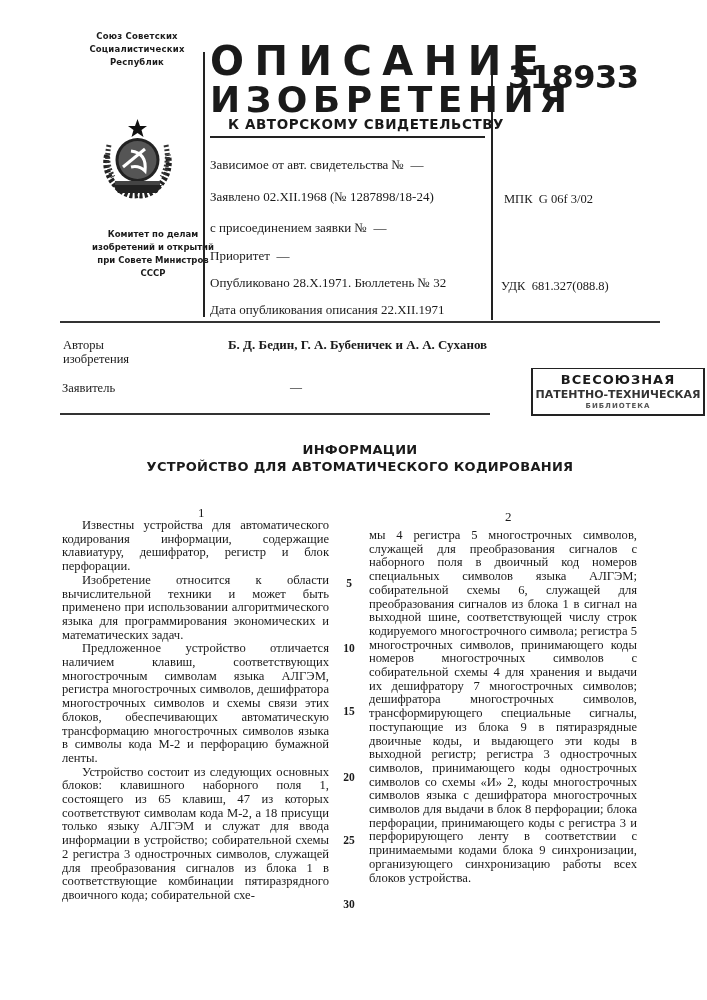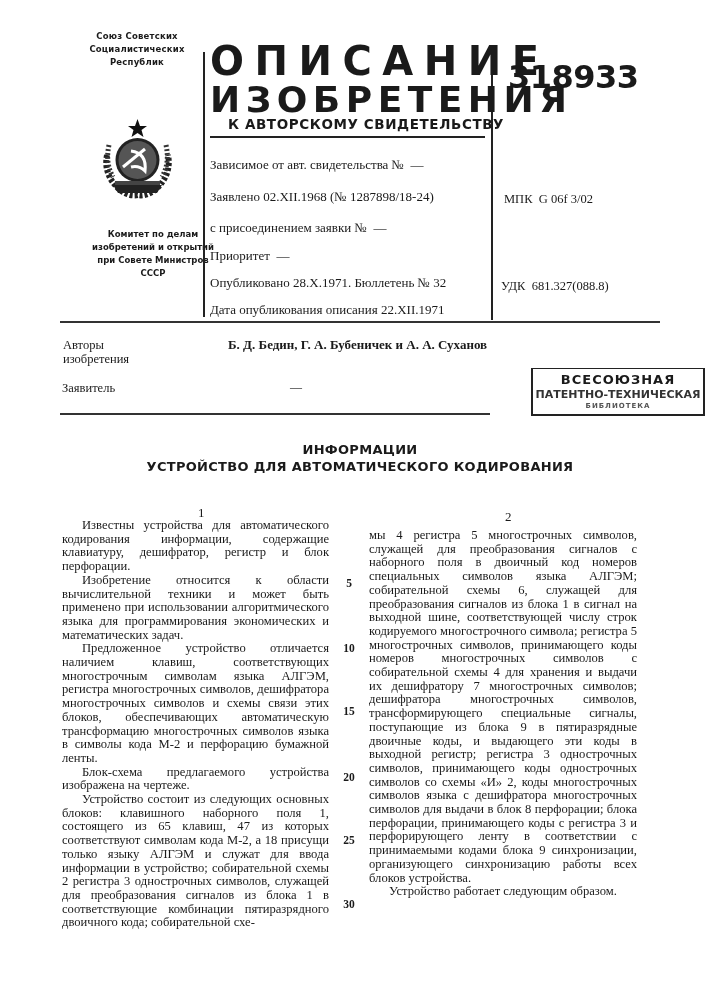--- a/index.html
+++ b/index.html
@@ -125,27 +125,25 @@
   <div>УСТРОЙСТВО ДЛЯ АВТОМАТИЧЕСКОГО КОДИРОВАНИЯ</div>
 </div>
 
 <div class="abs colnum" style="left:198px; top:505px;">1</div>
 <div class="abs colnum" style="left:505px; top:509px;">2</div>
 
 <div class="abs col" style="left:62px; top:519px; width:267px;">
   <p>Известны устройства для автоматического кодирования информации, содержащие клавиатуру, дешифратор, регистр и блок перфорации.</p>
   <p>Изобретение относится к области вычислительной техники и может быть применено при использовании алгоритмического языка для программирования экономических и математических задач.</p>
   <p>Предложенное устройство отличается наличием клавиш, соответствующих многострочным символам языка АЛГЭМ, регистра многострочных символов, дешифратора многострочных символов и схемы связи этих блоков, обеспечивающих автоматическую трансформацию многострочных символов языка в символы кода М-2 и перфорацию бумажной ленты.</p>
-  <p>Блок-схема предлагаемого устройства изображена на чертеже.</p>
   <p>Устройство состоит из следующих основных блоков: клавишного наборного поля 1, состоящего из 65 клавиш, 47 из которых соответствуют символам кода М-2, а 18 присущи только языку АЛГЭМ и служат для ввода информации в устройство; собирательной схемы 2 регистра 3 однострочных символов, служащей для преобразования сигналов из блока 1 в соответствующие комбинации пятиразрядного двоичного кода; собирательной схе-</p>
 </div>
 
 <div class="abs linenum" style="top:577px;">5</div>
 <div class="abs linenum" style="top:642px;">10</div>
 <div class="abs linenum" style="top:705px;">15</div>
 <div class="abs linenum" style="top:771px;">20</div>
 <div class="abs linenum" style="top:834px;">25</div>
 <div class="abs linenum" style="top:898px;">30</div>
 
 <div class="abs col" style="left:369px; top:529px; width:268px;">
   <p style="text-indent:0">мы 4 регистра 5 многострочных символов, служащей для преобразования сигналов с наборного поля в двоичный код номеров специальных символов языка АЛГЭМ; собирательной схемы 6, служащей для преобразования сигналов из блока 1 в сигнал на выходной шине, соответствующей числу строк кодируемого многострочного символа; регистра 5 многострочных символов, принимающего коды номеров многострочных символов с собирательной схемы 4 для хранения и выдачи их дешифратору 7 многострочных символов; дешифратора многострочных символов, трансформирующего специальные сигналы, поступающие из блока 9 в пятиразрядные двоичные коды, и выдающего эти коды в выходной регистр; регистра 3 однострочных символов, принимающего коды однострочных символов со схемы «И» 2, коды многострочных символов языка с дешифратора многострочных символов для выдачи в блок 8 перфорации; блока перфорации, принимающего коды с регистра 3 и перфорирующего ленту в соответствии с принимаемыми кодами блока 9 синхронизации, организующего синхронизацию работы всех блоков устройства.</p>
-  <p>Устройство работает следующим образом.</p>
 </div>
 
 </body></html>

